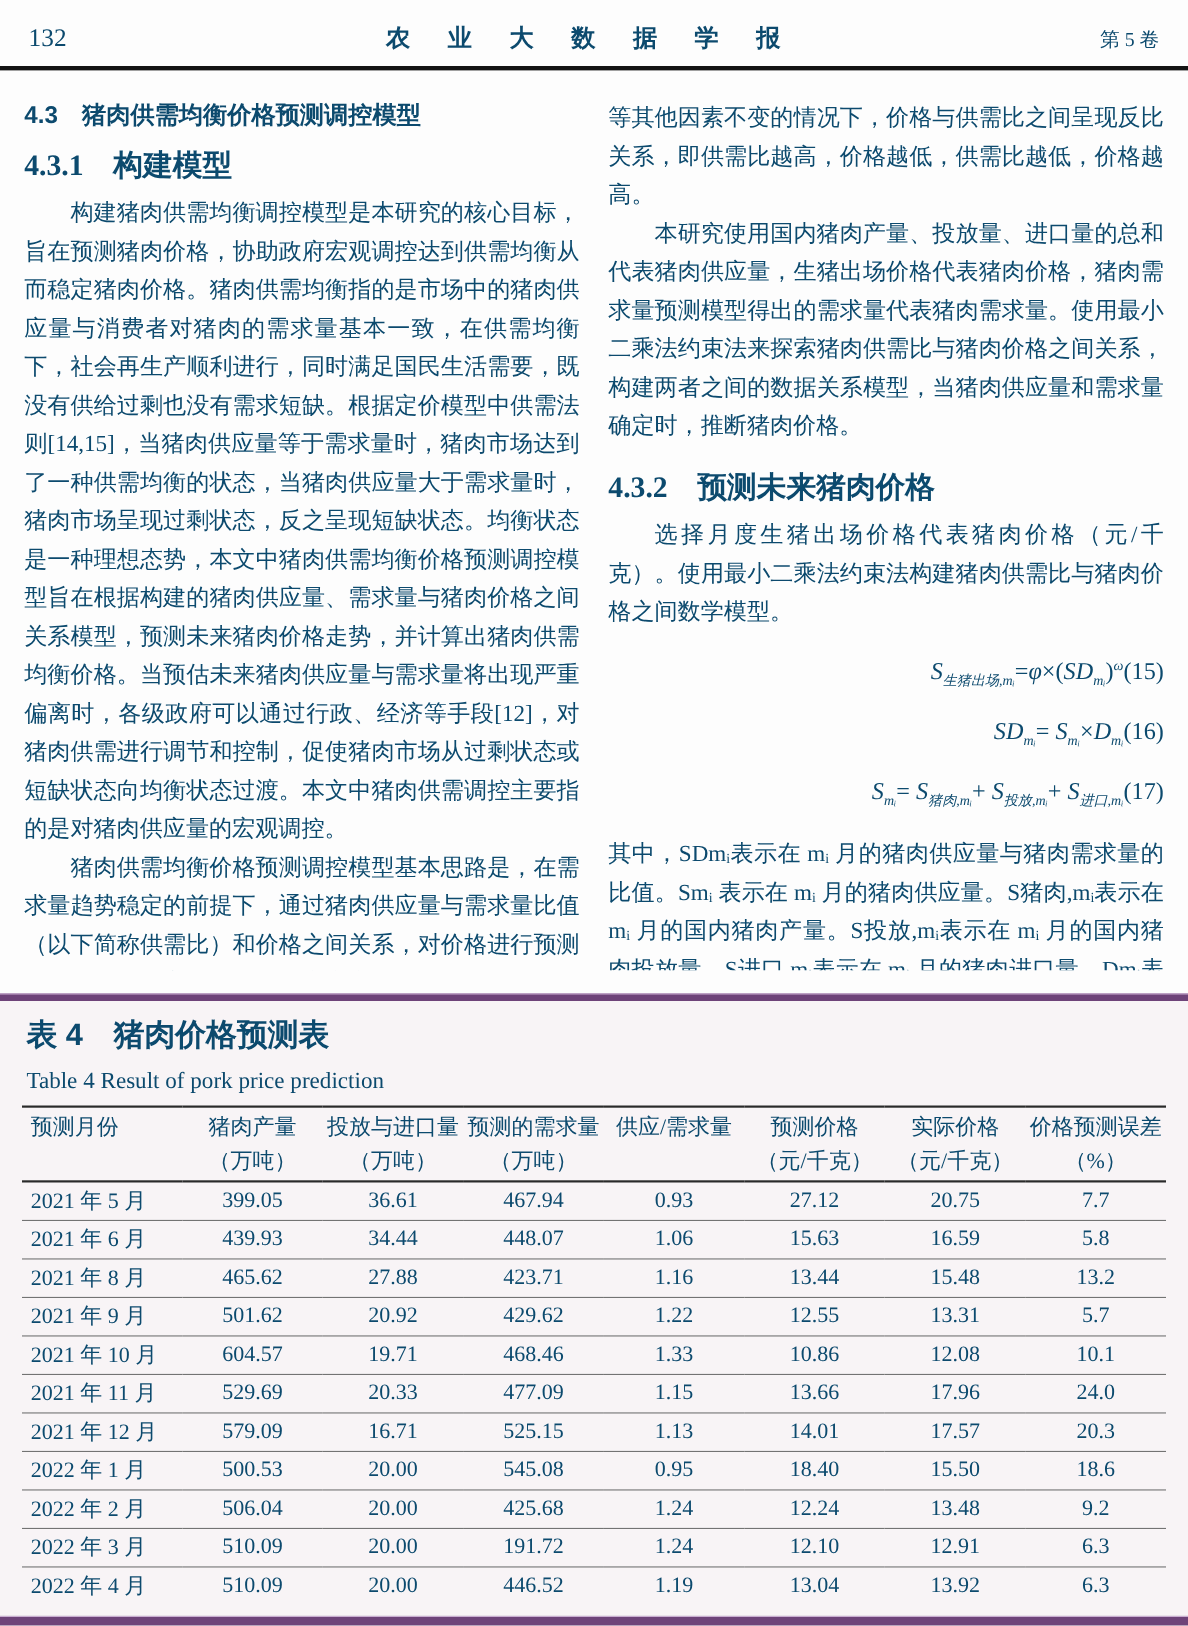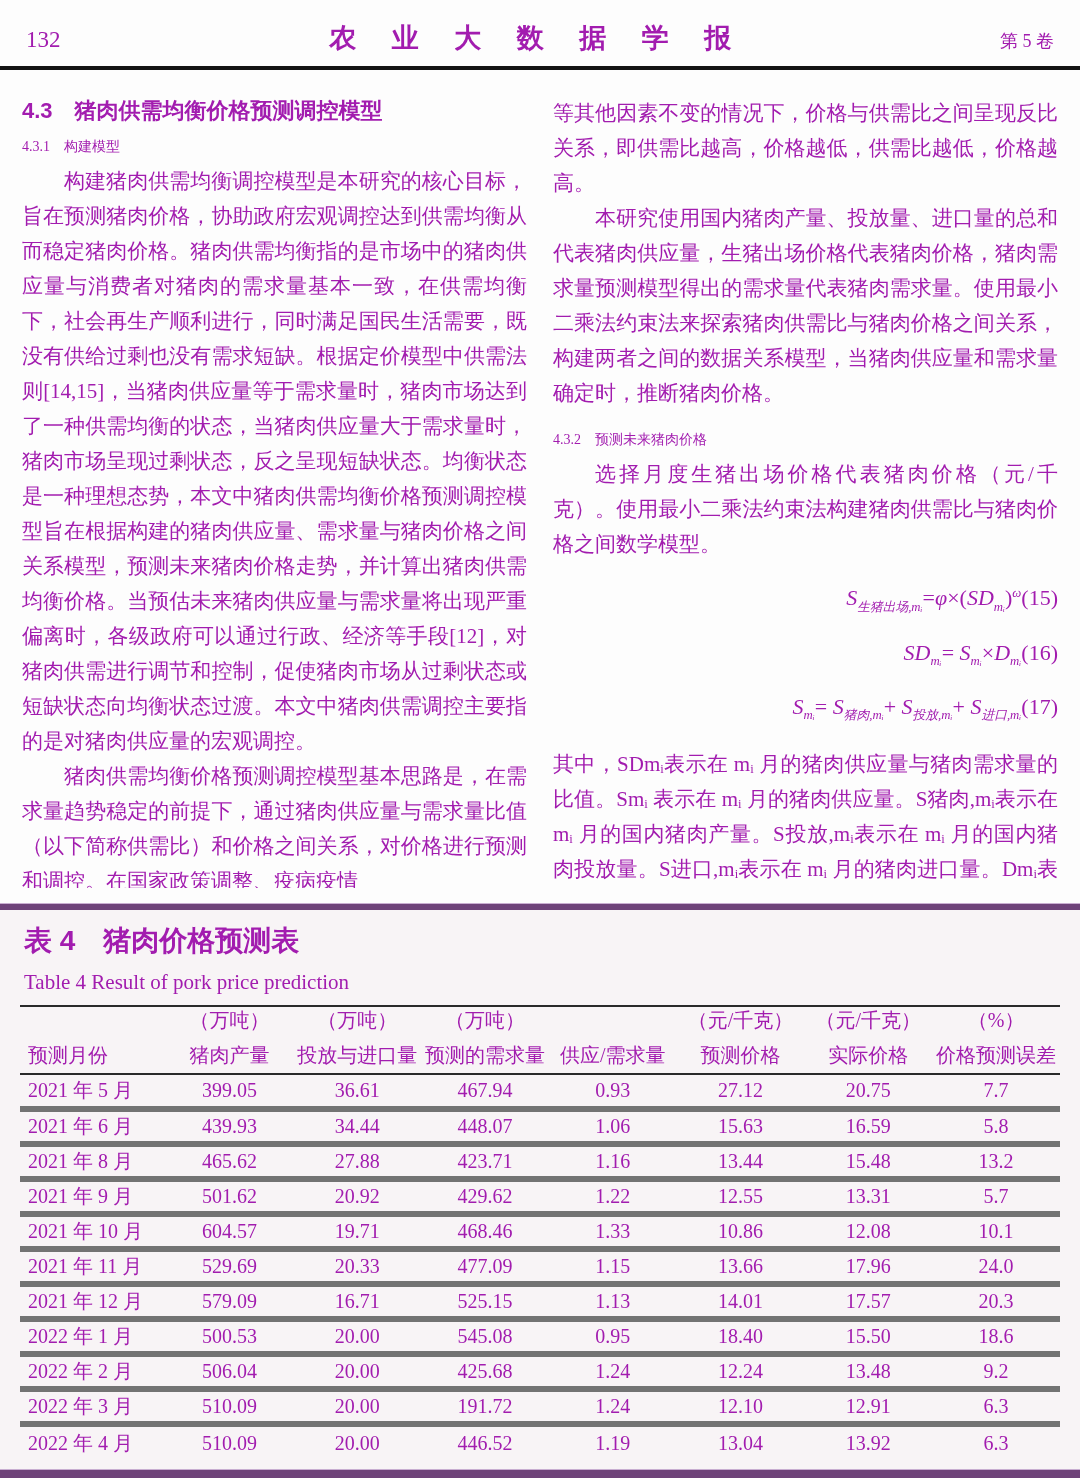--- a/index.html
+++ b/index.html
@@ -2,51 +2,51 @@
 <html><head>
 <meta charset="utf-8">
 <style>
   * { margin:0; padding:0; box-sizing:border-box; }
   html,body { background:#e8e8e8; }
   .page {
     position:relative;
     width:1080px; height:1478px;
     margin:0 auto;
     background:#fdfdfd;
-    color:#a21caf;
+    color:#0c4a6e;
     font-family:"Liberation Serif", serif;
     overflow:hidden;
   }
   
   .running-head {
     display:flex; align-items:baseline; justify-content:space-between;
     padding:20px 26px 10px 26px;
     border-bottom:4px solid #141414;
   }
   .page-number { font-size:23px; }
   .journal-title {
     font-family:"Liberation Sans", sans-serif;
-    font-size:27px; font-weight:bold; letter-spacing:14px;
+    font-size:22px; font-weight:bold; letter-spacing:14px;
     transform:translateX(7px);
   }
   .volume-label { font-size:18px; }
   
   .body-columns {
     display:flex; gap:26px;
     padding:26px 22px 0 22px;
     height:818px; overflow:hidden;
   }
   .col { flex:1 1 0; min-width:0; }
   .h-bold {
     font-family:"Liberation Sans", sans-serif;
     font-size:22px; font-weight:bold;
     margin-bottom:12px;
   }
   .h-plain {
-    font-size:14px; font-weight:normal;
+    font-size:27px; font-weight:bold;
     margin-bottom:8px;
   }
   .para {
     font-size:21px; line-height:35px;
     text-align:justify; text-indent:2em;
   }
   .para.no-indent { text-indent:0; }
   .col .para + .h-plain { margin-top:20px; }
   
   .equations { margin:10px 0 12px 0; }
@@ -82,21 +82,21 @@
   thead tr:last-child  { border-bottom:2px solid #2a2a2a; }
   th {
     font-size:20px; font-weight:normal;
     text-align:center; padding:4px 2px; height:30px;
   }
   th.units { padding-top:0; }
   td {
     font-size:20px; height:35px;
     text-align:center; padding:0 2px;
   }
-  tbody tr { border-bottom:6px solid #737373; }
+  tbody tr { border-bottom:1px solid #737373; }
   tbody tr:last-child { border-bottom:none; }
   th:first-child, td:first-child { text-align:left; padding-left:8px; width:14%; }
 </style>
 </head>
 <body>
 
 <div class="page">
 
   <header class="running-head">
     <span class="page-number">132</span>
@@ -134,40 +134,40 @@
       <p class="para no-indent">其中，SDmᵢ表示在 mᵢ 月的猪肉供应量与猪肉需求量的比值。Smᵢ 表示在 mᵢ 月的猪肉供应量。S猪肉,mᵢ表示在 mᵢ 月的国内猪肉产量。S投放,mᵢ表示在 mᵢ 月的国内猪肉投放量。S进口,mᵢ表示在 mᵢ 月的猪肉进口量。Dmᵢ表示在 mᵢ 月的猪肉需求量。φ 表示猪肉供需均衡价格。根据历史数据拟合结果得，φ=17.103，φ=-1.581，拟合</p>
     </section>
   </main>
 
   <section class="table-band">
     <div class="bar top"></div>
     <div class="cap-zh">表 4　猪肉价格预测表</div>
     <div class="cap-en">Table 4    Result of pork price prediction</div>
     <table>
       <thead>
+        <tr id="hdr-labels">
+            <th>预测月份</th>
+            <th>猪肉产量</th>
+            <th>投放与进口量</th>
+            <th>预测的需求量</th>
+            <th>供应/需求量</th>
+            <th>预测价格</th>
+            <th>实际价格</th>
+            <th>价格预测误差</th>
+          </tr>
         <tr id="hdr-units">
             <th class="units"></th>
             <th class="units">（万吨）</th>
             <th class="units">（万吨）</th>
             <th class="units">（万吨）</th>
             <th class="units"></th>
             <th class="units">（元/千克）</th>
             <th class="units">（元/千克）</th>
             <th class="units">（%）</th>
           </tr>
-        <tr id="hdr-labels">
-            <th>预测月份</th>
-            <th>猪肉产量</th>
-            <th>投放与进口量</th>
-            <th>预测的需求量</th>
-            <th>供应/需求量</th>
-            <th>预测价格</th>
-            <th>实际价格</th>
-            <th>价格预测误差</th>
-          </tr>
       </thead>
       <tbody id="table-body">
           <tr>
             <td>2021 年 5 月</td>
             <td>399.05</td>
             <td>36.61</td>
             <td>467.94</td>
             <td>0.93</td>
             <td>27.12</td>
             <td>20.75</td>

